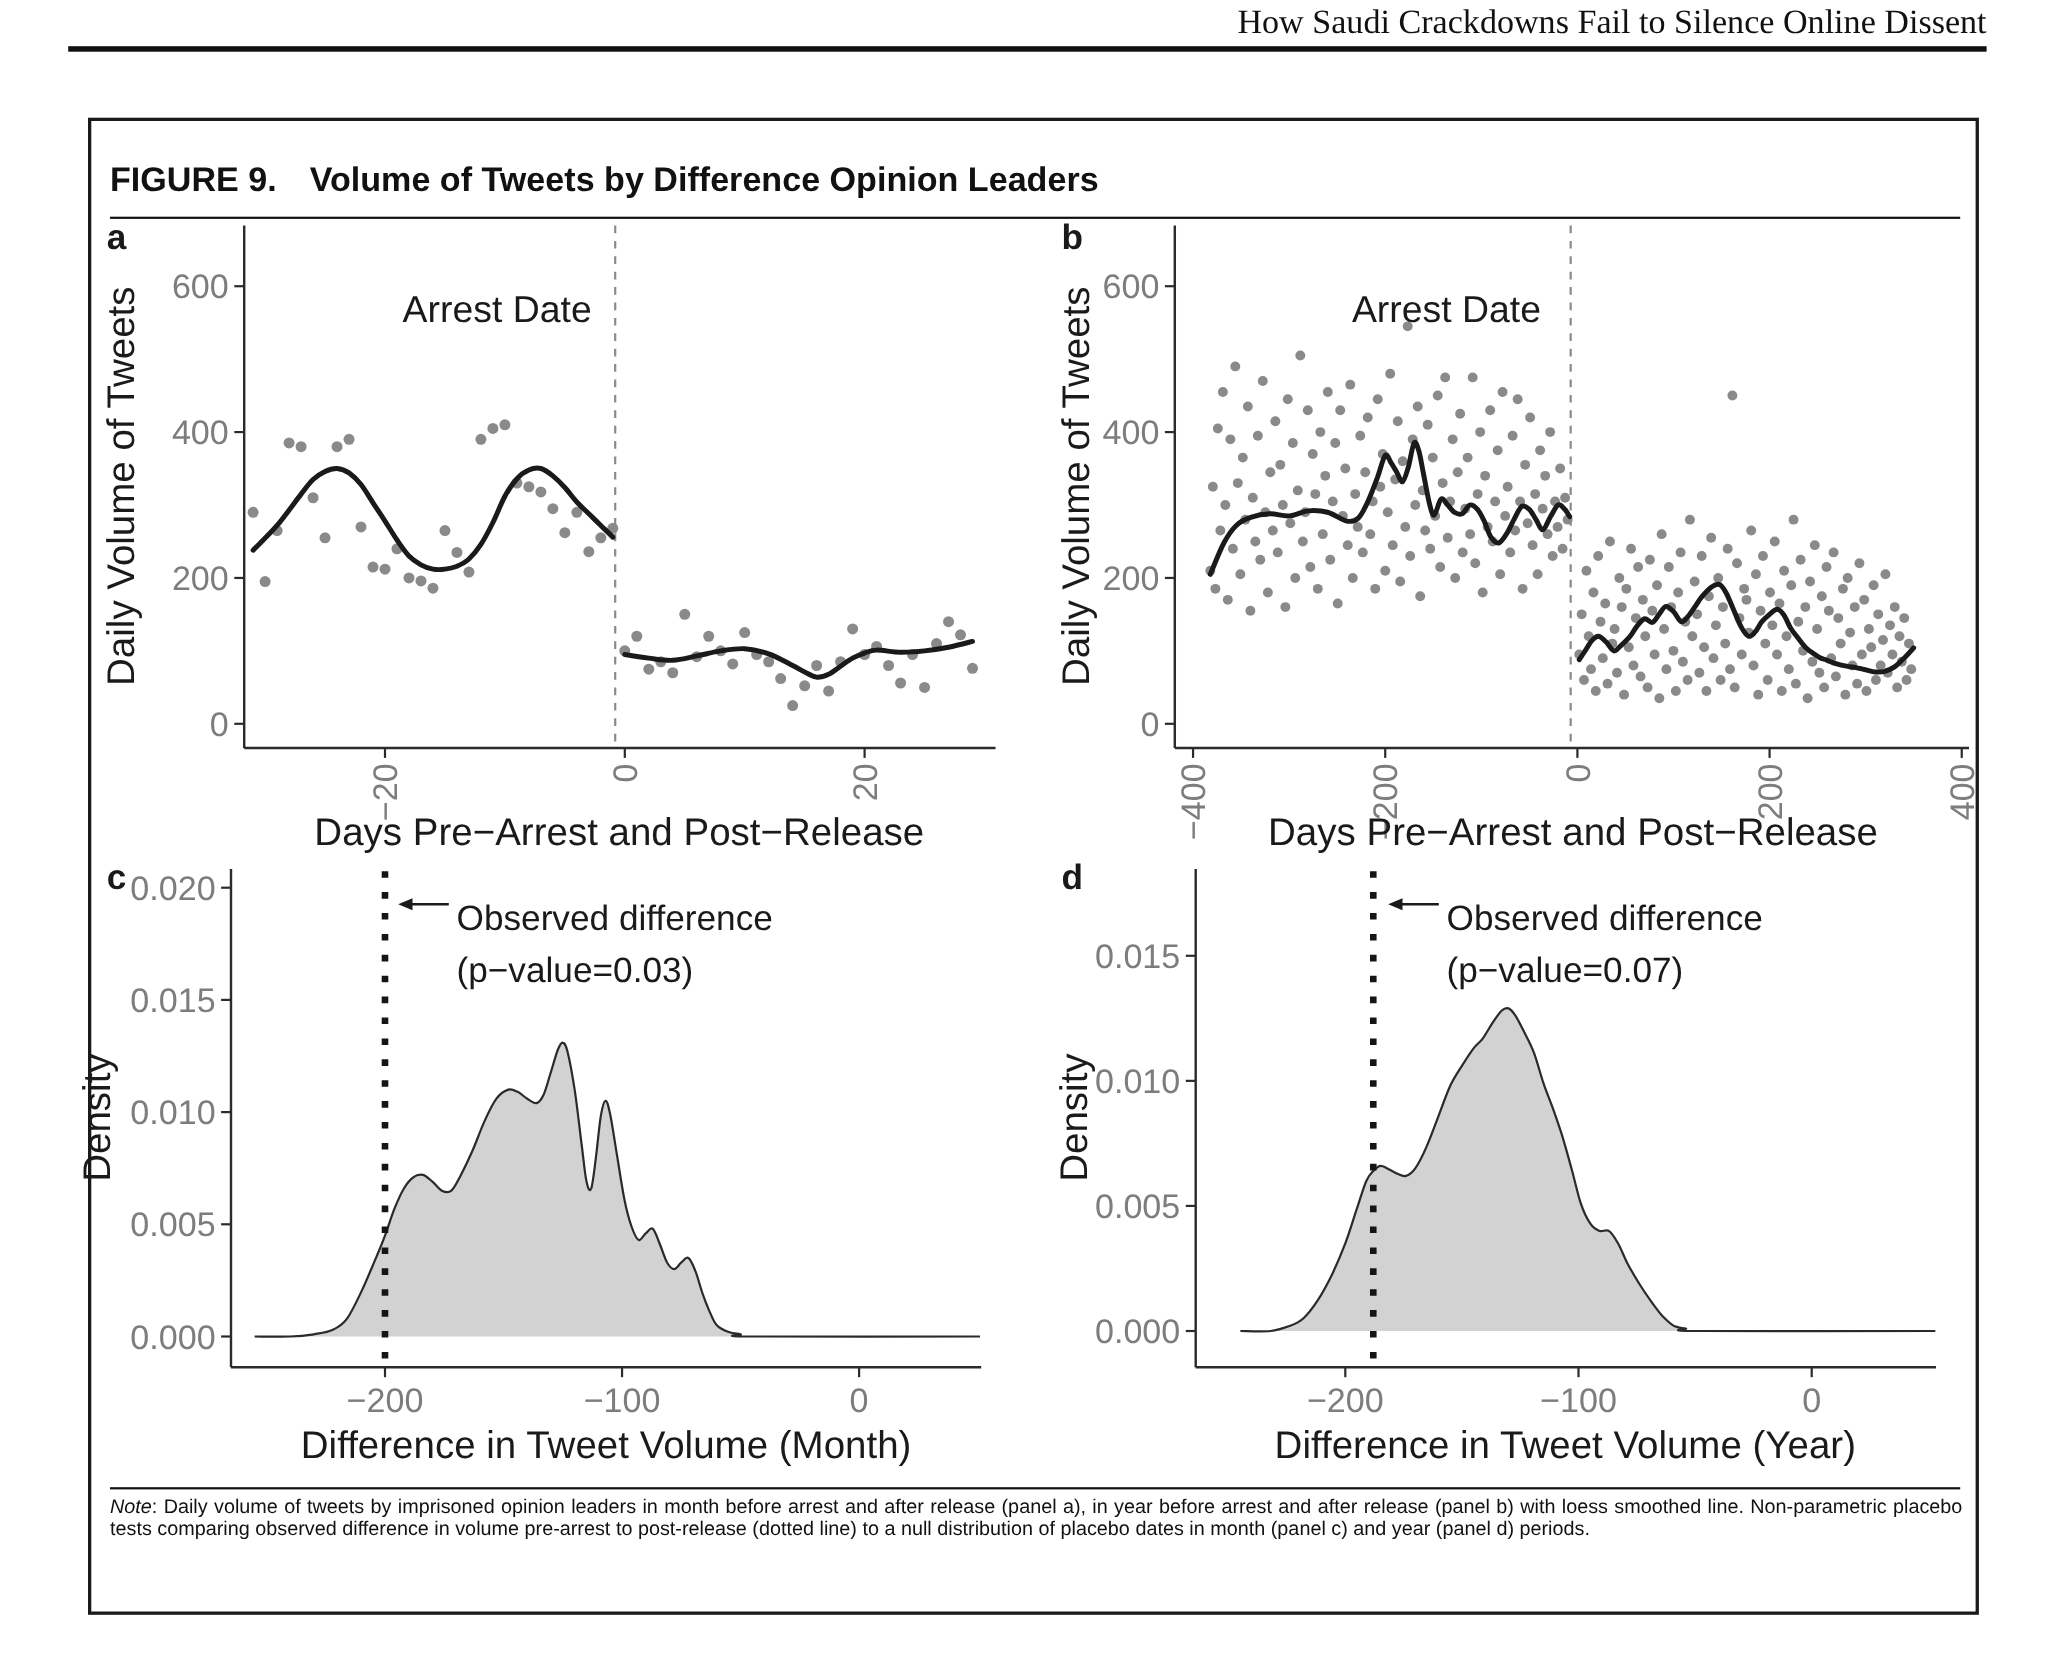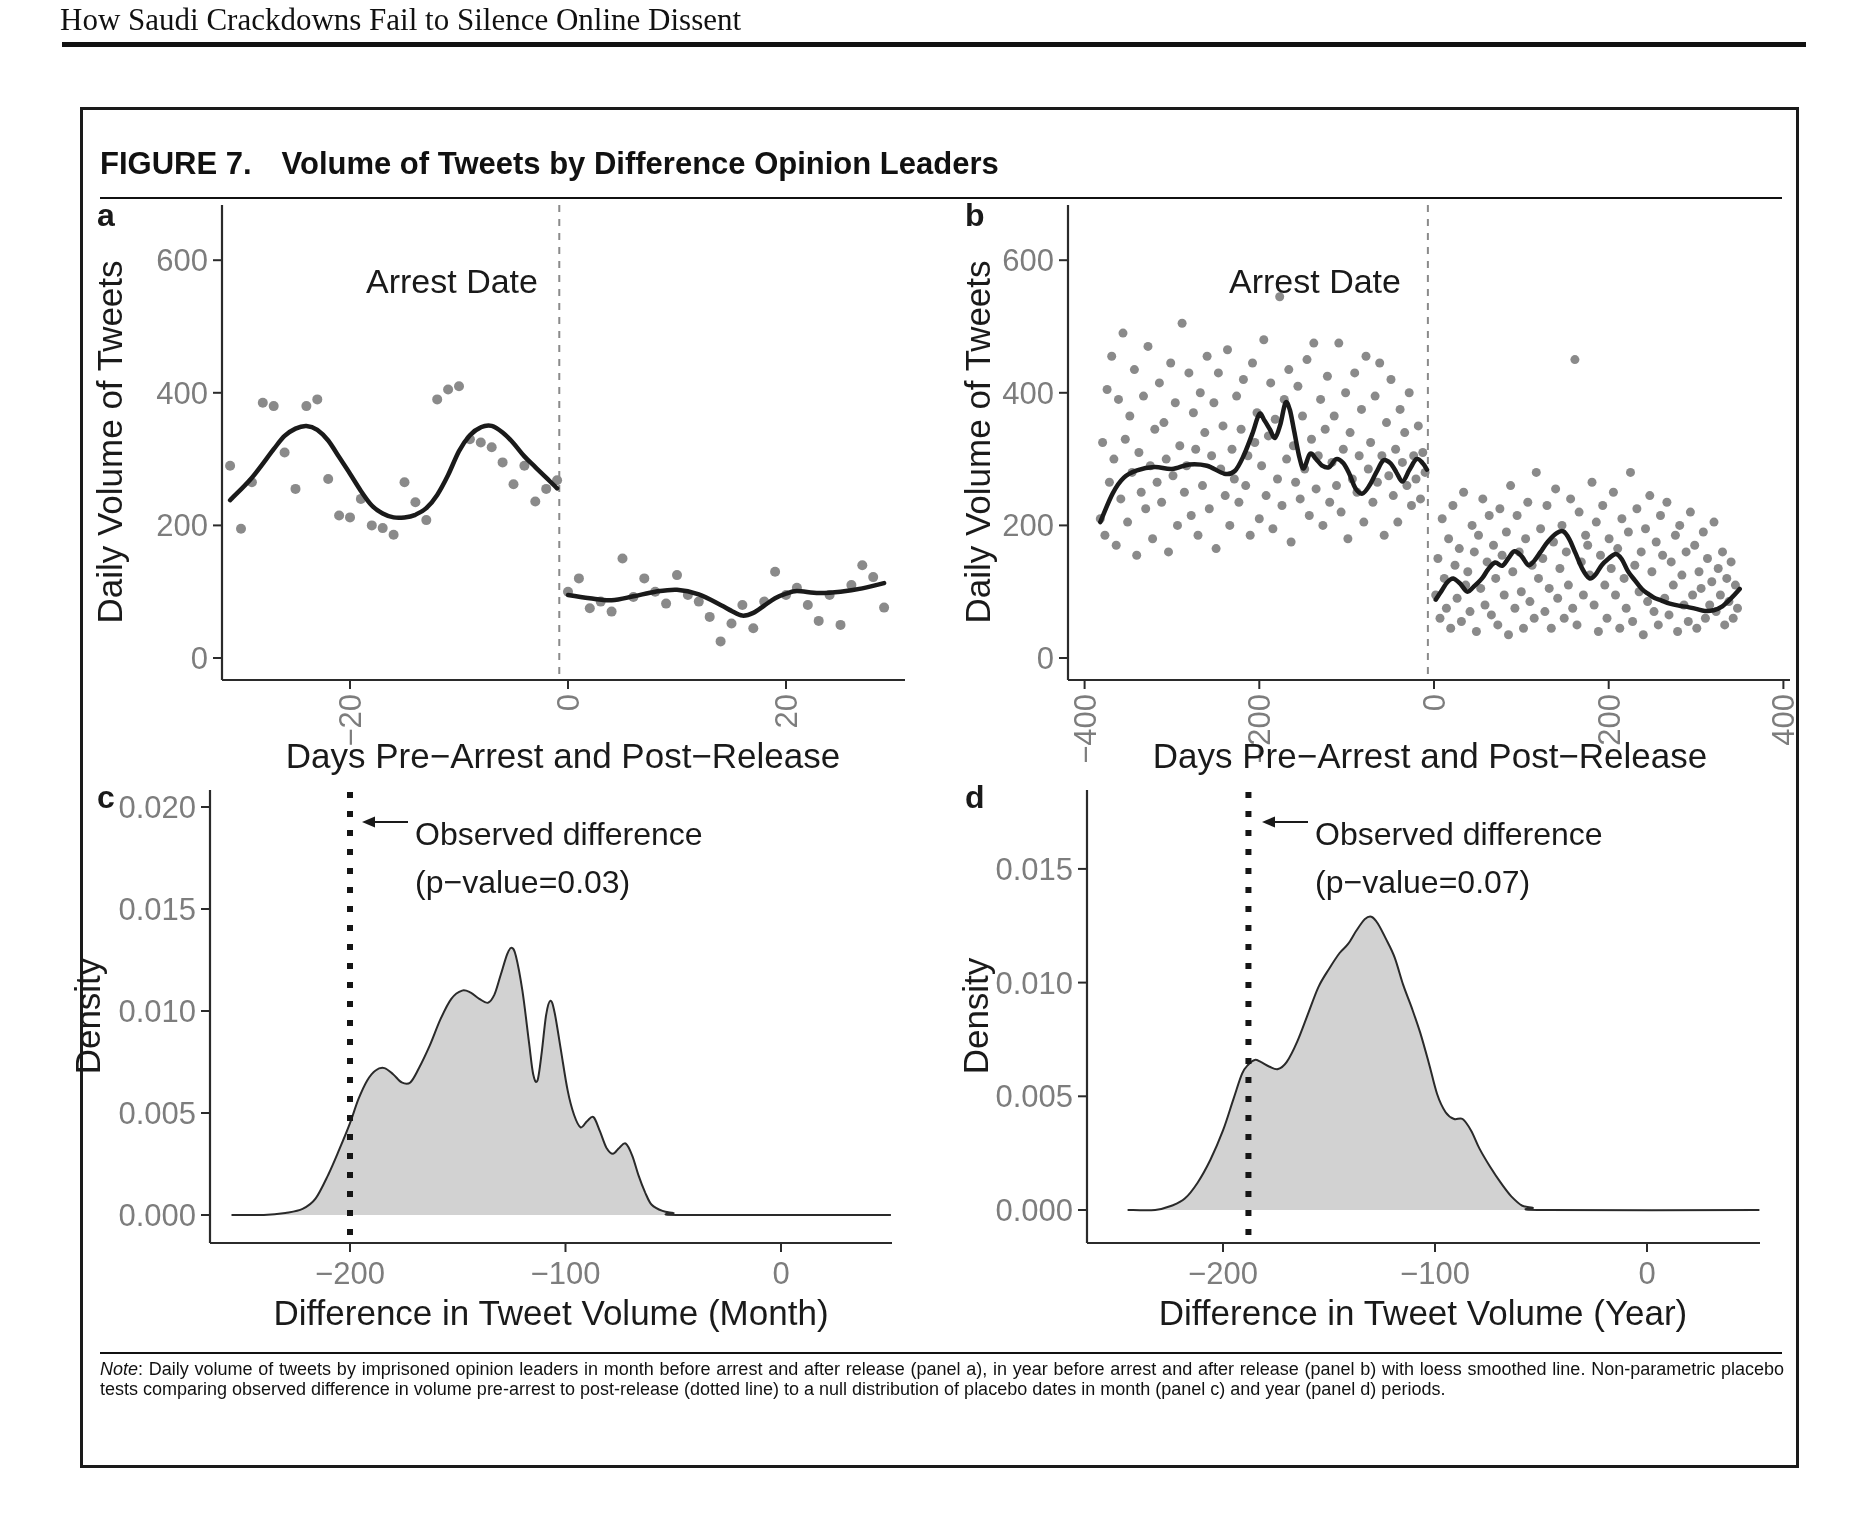--- a/index.html
+++ b/index.html
@@ -1,18 +1,18 @@
 <!DOCTYPE html>
 <html><head>
 <meta charset="utf-8">
 <style>
   html,body{margin:0;padding:0;background:#ffffff;}
   #page{position:relative;width:1864px;height:1514px;background:#ffffff;overflow:hidden;
         font-family:"Liberation Sans", sans-serif;color:#1a1a1a;}
-  #running-head{position:absolute;top:2px;left:60px;width:1746px;
+  #running-head{position:absolute;top:2px;left:60px;width:1746px;text-align:right;
         font-family:"Liberation Serif", serif;font-size:31px;color:#111;}
   #head-rule{position:absolute;top:42px;left:62px;width:1744px;height:5px;background:#111;}
   #figure-box{position:absolute;left:80px;top:107px;width:1719px;height:1361px;
         border:3px solid #1a1a1a;background:#fff;box-sizing:border-box;}
   #figure-title{position:absolute;left:100px;top:146px;font-size:31px;font-weight:bold;color:#111;}
   #figure-title .gap{display:inline-block;width:30px;}
   #title-rule{position:absolute;left:100px;top:197px;width:1682px;height:2px;background:#111;}
   #note-rule{position:absolute;left:100px;top:1352px;width:1682px;height:2px;background:#111;}
   #figure-note{position:absolute;left:100px;top:1360px;width:1684px;font-size:18px;
         line-height:1.1;text-align:justify;color:#111;margin:0;}
@@ -20,21 +20,21 @@
   #chart-svg{position:absolute;left:0;top:0;}
 </style>
 </head>
 <body>
 
 <div id="page">
   <div id="running-head">How Saudi Crackdowns Fail to Silence Online Dissent</div>
   <div id="head-rule"></div>
 
   <div id="figure-box"></div>
-  <div id="figure-title"><span>FIGURE 7.</span><span class="gap"></span><span>Volume of Tweets by Difference Opinion Leaders</span></div>
+  <div id="figure-title"><span>FIGURE 9.</span><span class="gap"></span><span>Volume of Tweets by Difference Opinion Leaders</span></div>
   <div id="title-rule"></div>
 
   <svg id="chart-svg" width="1864" height="1514" viewBox="0 0 1864 1514" xmlns="http://www.w3.org/2000/svg">
       <line x1="222" y1="205" x2="222" y2="680" stroke="#2b2b2b" stroke-width="2.2"></line>
       <line x1="222" y1="680" x2="905" y2="680" stroke="#2b2b2b" stroke-width="2.2"></line>
       <line x1="213" y1="658" x2="222" y2="658" stroke="#2b2b2b" stroke-width="2"></line>
       <text font-family="&quot;Liberation Sans&quot;, sans-serif" x="208" y="669" text-anchor="end" font-size="31" fill="#7d7d7d">0</text>
       <line x1="213" y1="525.4" x2="222" y2="525.4" stroke="#2b2b2b" stroke-width="2"></line>
       <text font-family="&quot;Liberation Sans&quot;, sans-serif" x="208" y="536.4" text-anchor="end" font-size="31" fill="#7d7d7d">200</text>
       <line x1="213" y1="392.8" x2="222" y2="392.8" stroke="#2b2b2b" stroke-width="2"></line>

